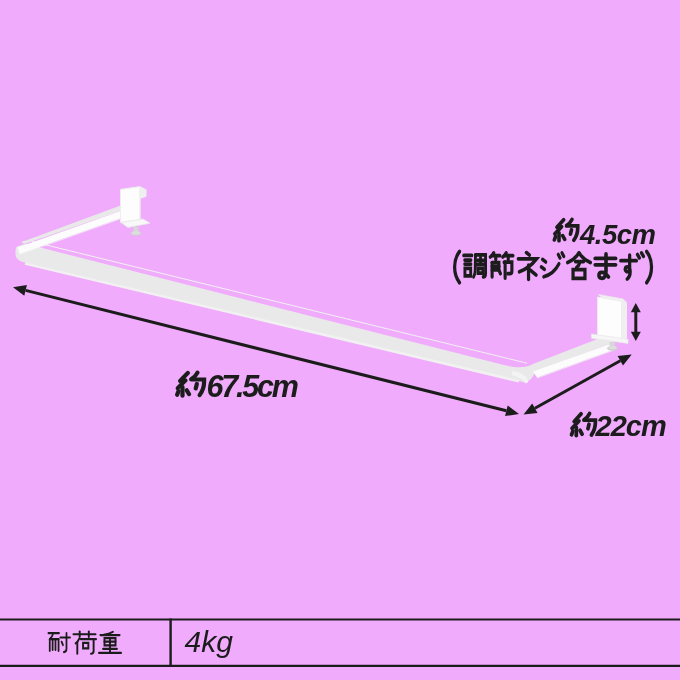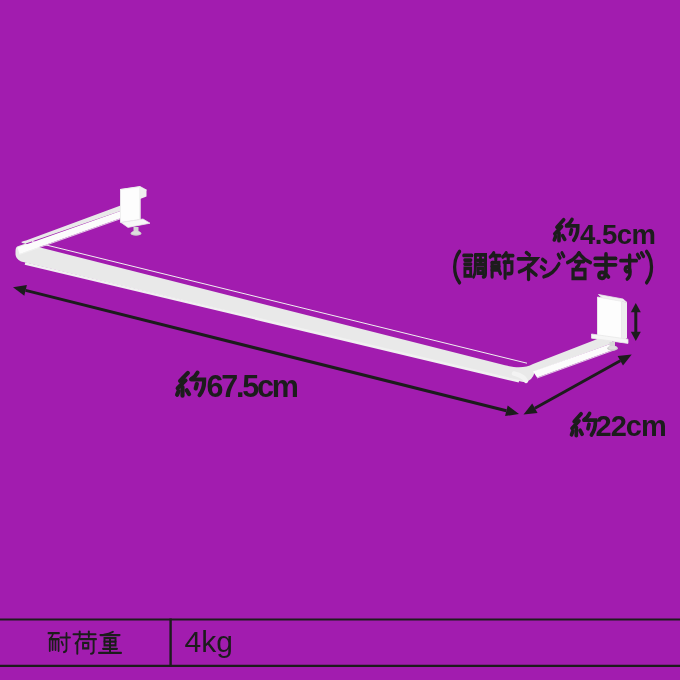--- a/index.html
+++ b/index.html
@@ -1,17 +1,17 @@
 <!DOCTYPE html>
 <html><head>
 <meta charset="utf-8">
 <style>
 html,body{margin:0;padding:0;background:#fff;}
-#page{position:relative;width:680px;height:680px;background:#a21caf;overflow:hidden;
-font-family:"Liberation Sans",sans-serif;}
+#page{position:relative;width:680px;height:680px;background:#f0abfc;overflow:hidden;
+font-family:"Liberation Sans",sans-serif;font-style:italic;}
 svg{position:absolute;left:0;top:0;}
 </style>
 </head>
 <body>
 <div id="page">
 <svg width="680" height="680" viewBox="0 0 680 680">
 <defs>
 
 <g id="g_yaku" fill="none" stroke="#1c1c1c" stroke-width="14" stroke-linecap="round" stroke-linejoin="miter">
   <path d="M38,3 L12,31"></path>

